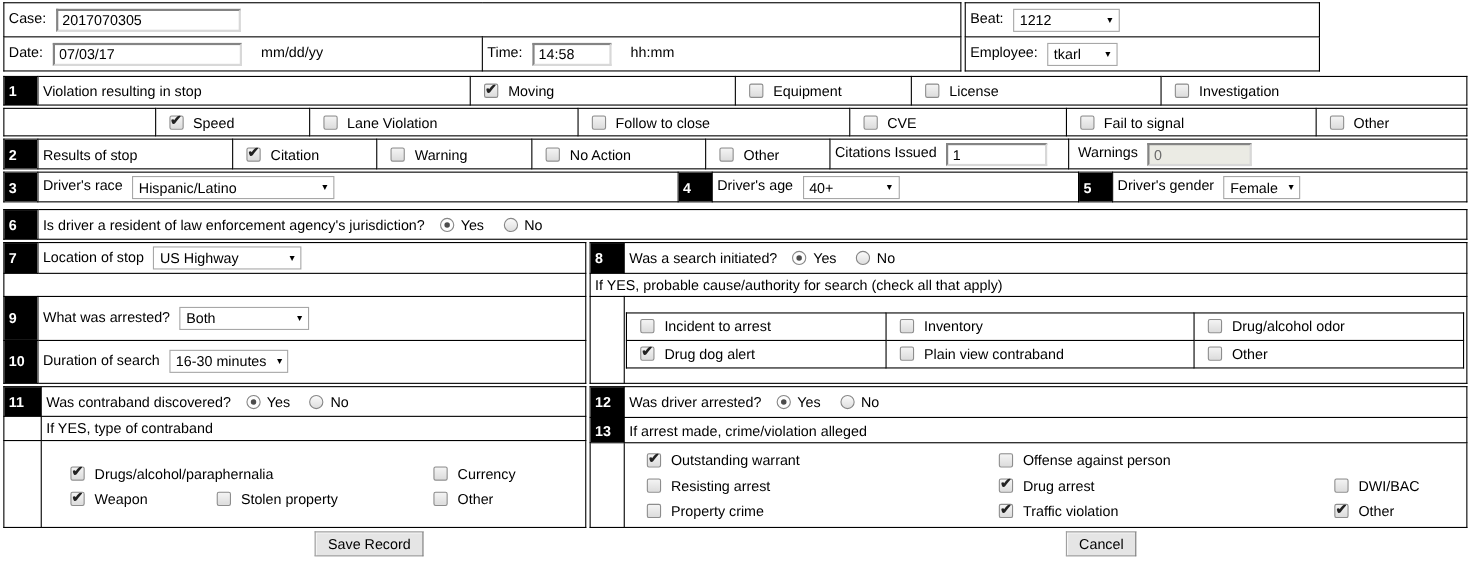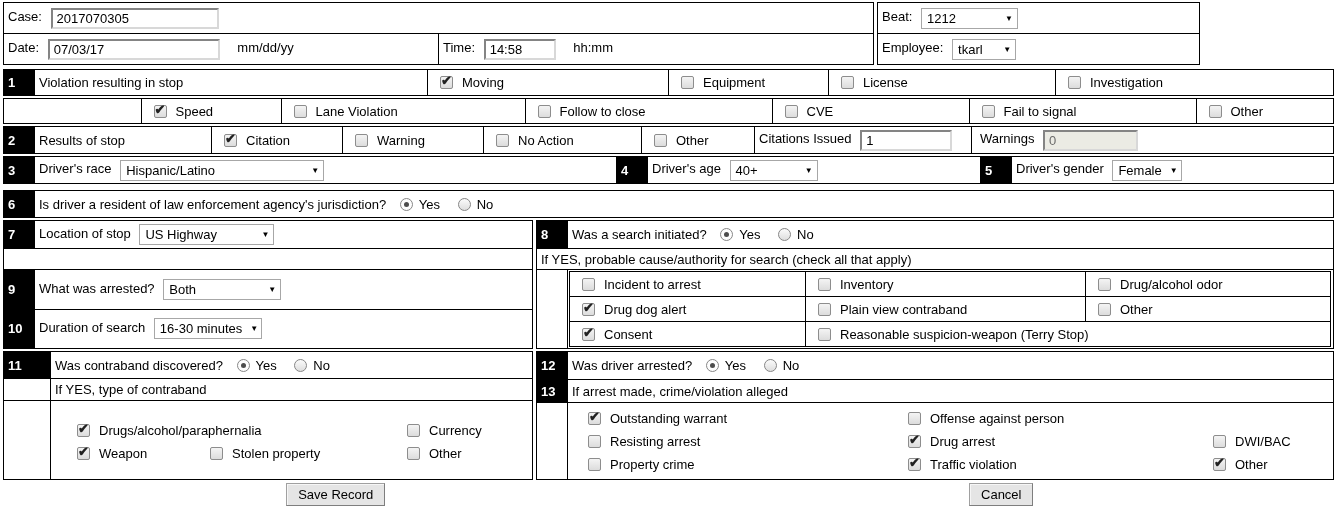--- a/index.html
+++ b/index.html
@@ -143,21 +143,21 @@
     </tr>
   </tbody>
     </table>
 
   <table class="sec" style="width:1331px;margin-bottom:6px">
     <tbody>
         <tr style="height:27px">
       <td class="num" style="width:31px">3</td>
       <td style="width:582px">
         <span class="lbl">Driver's race</span>
-        <span class="sel" style="width:204px">
+        <span class="sel" style="width:184px">
               <span>Hispanic/Latino</span>
               <span class="arrow">▼</span>
             </span>
       </td>
       <td class="num" style="width:31px">4</td>
       <td style="width:333px">
         <span class="lbl">Driver's age</span>
         <span class="sel" style="width:88px">
               <span>40+</span>
               <span class="arrow">▼</span>
@@ -247,37 +247,33 @@
                   <tr style="height:25px">
               <td class="cbcell" style="width:236px"><span class="cb"></span><span class="cblabel">Incident to arrest</span></td>
               <td class="cbcell" style="width:280px"><span class="cb"></span><span class="cblabel">Inventory</span></td>
               <td class="cbcell"><span class="cb"></span><span class="cblabel">Drug/alcohol odor</span></td>
             </tr>
             <tr style="height:25px">
               <td class="cbcell"><span class="cb on"></span><span class="cblabel">Drug dog alert</span></td>
               <td class="cbcell"><span class="cb"></span><span class="cblabel">Plain view contraband</span></td>
               <td class="cbcell"><span class="cb"></span><span class="cblabel">Other</span></td>
             </tr>
-            <tr style="height:25px">
-              <td class="cbcell"><span class="cb on"></span><span class="cblabel">Consent</span></td>
-              <td class="cbcell" colspan="2"><span class="cb"></span><span class="cblabel">Reasonable suspicion-weapon (Terry Stop)</span></td>
-            </tr>
           </tbody>
               </table>
         </td>
       </tr>
     </tbody>
       </table>
   </div>
 
   <div class="flexrow">
     <table style="width:530px">
       <tbody>
           <tr style="height:27px">
-        <td class="num" style="width:47px">11</td>
+        <td class="num" style="width:34px">11</td>
         <td>
           <span class="qtext">Was contraband discovered?</span>
           <span class="radio on"></span><span class="rlabel">Yes</span>
           <span class="radio"></span><span class="rlabel">No</span>
         </td>
       </tr>
       <tr style="height:22px">
         <td></td>
         <td>If YES, type of contraband</td>
       </tr>

